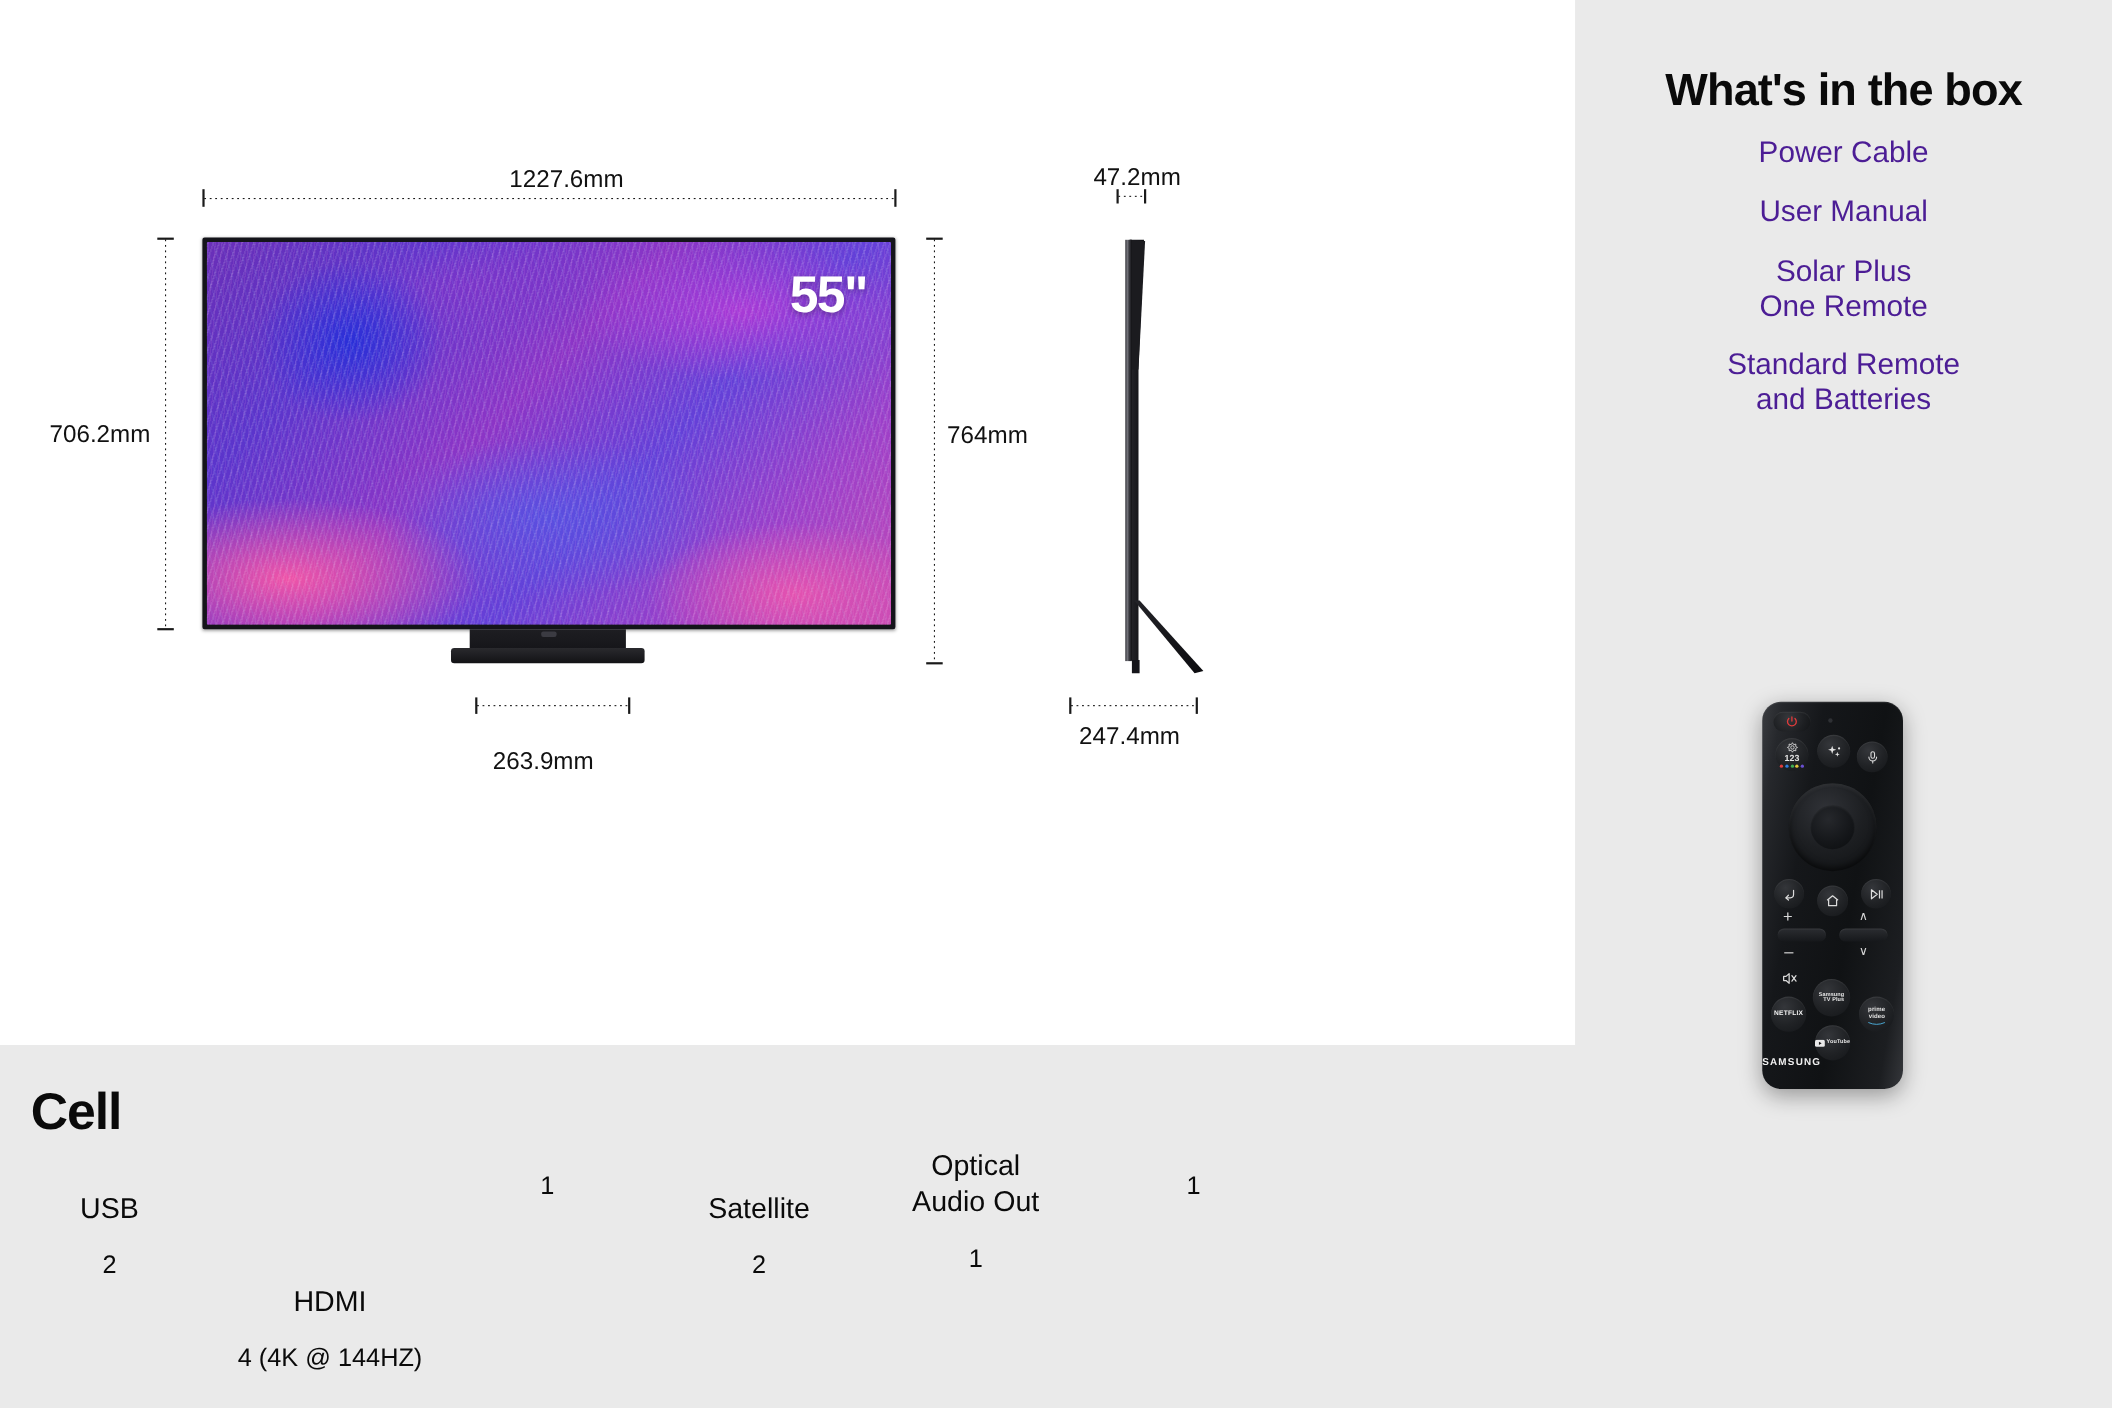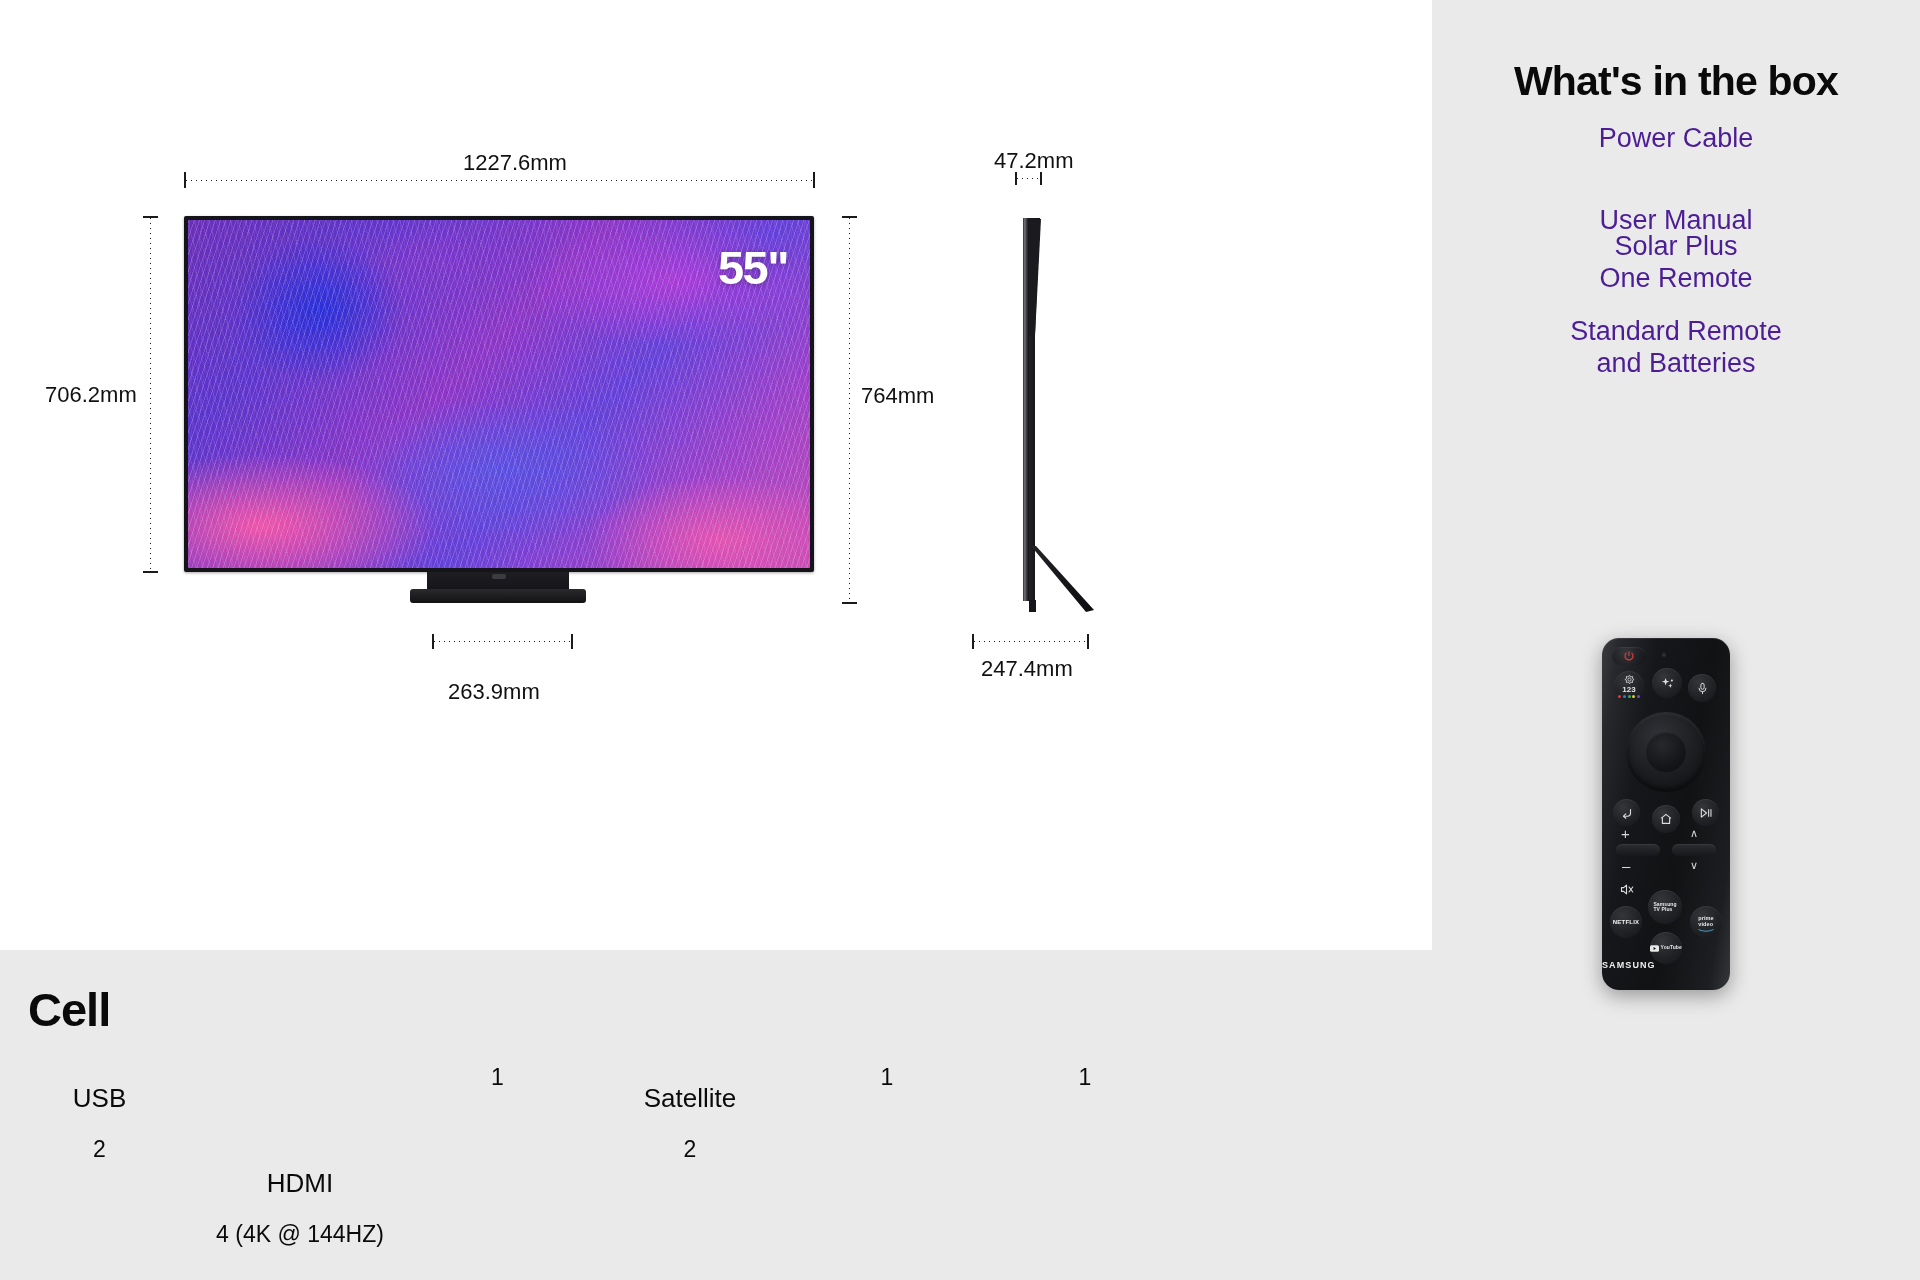--- a/index.html
+++ b/index.html
@@ -27,21 +27,21 @@
   
   #box-title{
     position:absolute;left:1432px;top:58px;width:488px;text-align:center;
     font-size:41px;font-weight:700;letter-spacing:-0.8px;color:#0a0a0a;
   }
   .box-item{
     position:absolute;left:1432px;width:488px;text-align:center;
     font-size:27px;font-weight:400;line-height:1.18;color:#4c1d95;
   }
   #box-item-0{top:123px;}
-  #box-item-1{top:177px;margin-top:28px;}
+  #box-item-1{top:177px;}
   #box-item-2{top:231px;}
   #box-item-3{top:316px;}
 
   
   #ports-title{
     position:absolute;left:28px;top:982px;
     font-size:47px;font-weight:700;letter-spacing:-1px;color:#0a0a0a;
   }
   .port-col{
     position:absolute;text-align:center;
@@ -136,21 +136,21 @@
     background:linear-gradient(100deg,#3a3c40 0%,#26282c 10%,#15171a 30%,#101214 60%,#1c1e21 88%,#35373b 100%);
     border-radius:17px;
     box-shadow:0 6px 20px rgba(0,0,0,.35), inset 0 1px 1px rgba(255,255,255,.10);
   }
   .rbtn{
     position:absolute;border-radius:50%;
     background:radial-gradient(circle at 38% 30%, #34363a 0%, #202225 55%, #141619 100%);
     display:flex;align-items:center;justify-content:center;
     box-shadow:inset 0 1px 1px rgba(255,255,255,.08);
   }
-  .rlabel{color:#e6e6e6;font-size:5px;font-weight:700;line-height:1.05;text-align:left;letter-spacing:.1px;}
+  .rlabel{color:#e6e6e6;font-size:5px;font-weight:700;line-height:1.05;text-align:right;letter-spacing:.1px;}
   #r-power{left:10px;top:9px;width:34px;height:18px;border-radius:9px;
     background:radial-gradient(circle at 40% 30%, #35373b 0%, #1e2023 60%, #121416 100%);
     display:flex;align-items:center;justify-content:center;}
   #r-ir{position:absolute;left:60px;top:15px;width:4px;height:4px;border-radius:50%;background:#2e3034;}
   #r-123{left:12px;top:33px;width:30px;height:30px;flex-direction:column;}
   #r-ai{left:50px;top:30px;width:30px;height:30px;}
   #r-mic{left:86px;top:36px;width:28px;height:28px;}
   #r-ring{
     position:absolute;left:24px;top:74px;width:80px;height:80px;border-radius:50%;
     background:radial-gradient(circle at 42% 30%, #303237 0%, #1d1f22 48%, #0e1012 100%);
@@ -407,18 +407,20 @@
 <div class="port-col" style="left:420px;top:1043px;width:155px;">
   <div class="port-value">1</div>
 </div>
 
 <div class="port-col" style="left:610px;top:1082px;width:160px;">
   <div class="port-label">Satellite</div>
   <div class="port-value">2</div>
 </div>
 
 <div class="port-col" style="left:808px;top:1043px;width:158px;">
+  <div class="port-label">Optical
+Audio Out</div>
   <div class="port-value">1</div>
 </div>
 
 <div class="port-col" style="left:1006px;top:1043px;width:158px;">
   <div class="port-value">1</div>
 </div>
 
 </body></html>

